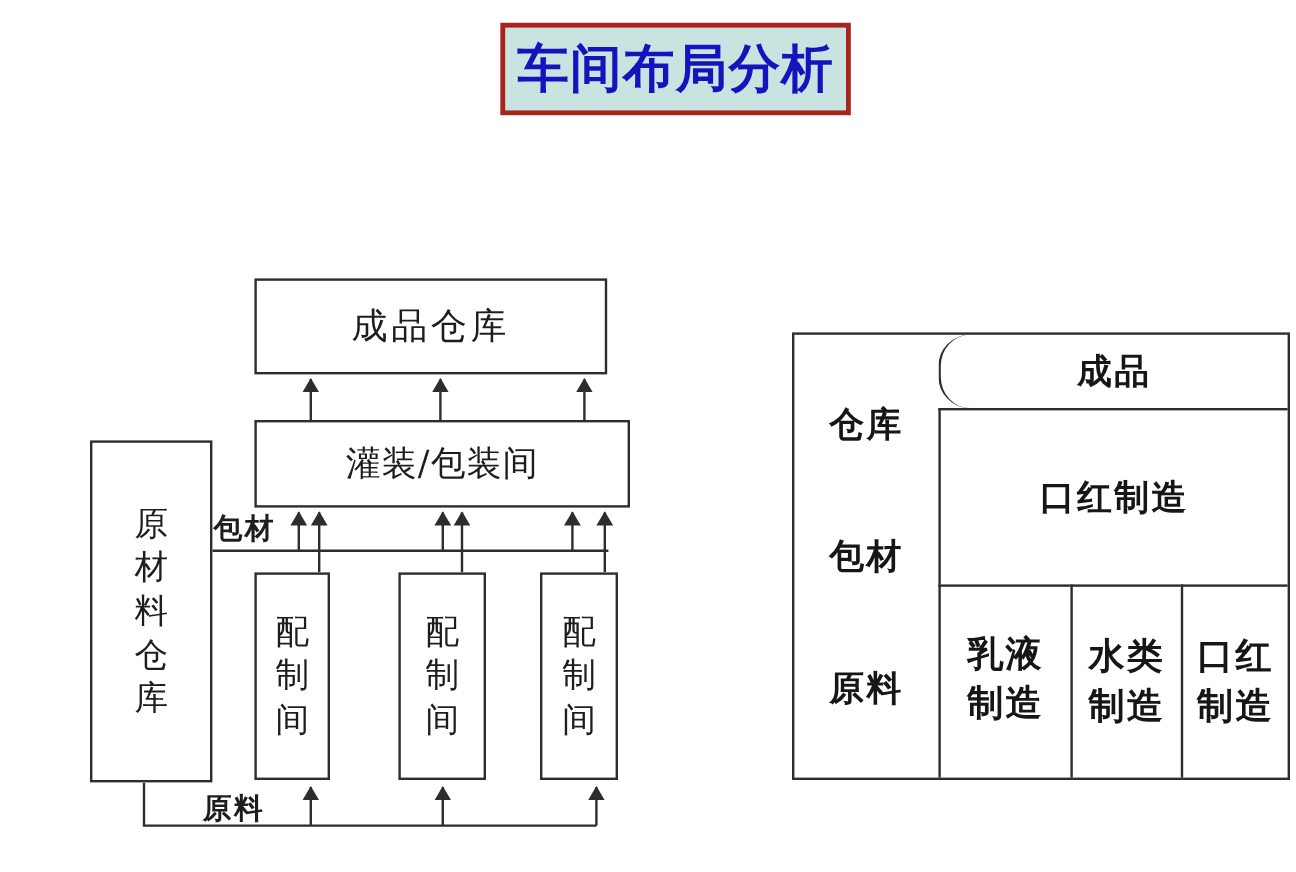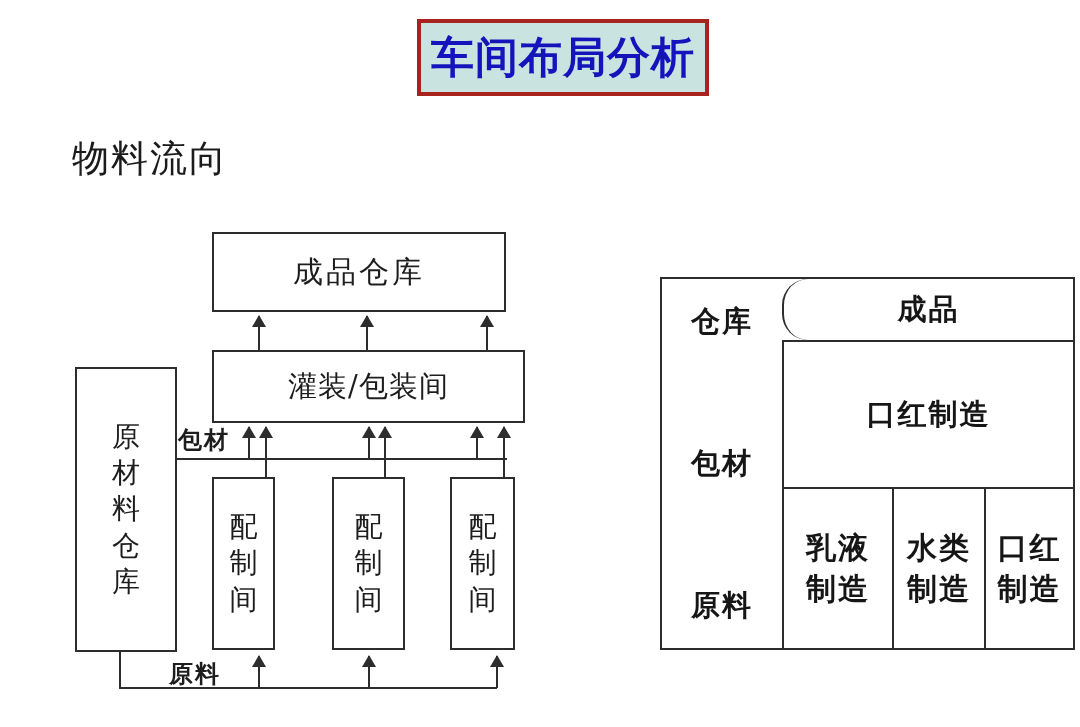--- a/index.html
+++ b/index.html
@@ -58,40 +58,39 @@
     position:absolute;left:628px;top:277px;width:415px;height:373px;
     box-sizing:border-box;border:2px solid var(--line);
     display:grid;grid-template-columns:120px 110px 92px auto;
     grid-template-rows:61px 147px auto;background:#ffffff;
   }
   .cell{
     display:flex;align-items:center;justify-content:center;
     box-sizing:border-box;font-size:29px;font-weight:600;color:#161616;letter-spacing:2px;
   }
   .cell-warehouse{
-    grid-column:1;grid-row:1/4;flex-direction:column;gap:102px;
+    grid-column:1;grid-row:1/4;flex-direction:column;gap:70px;
   }
   .cell-finished{grid-column:2/5;grid-row:1;border-left:2px solid var(--line);border-radius:26px;}
   .cell-packing{grid-column:2/5;grid-row:2;border-left:2px solid var(--line);border-top:2px solid var(--line);}
   .cell-mfg{grid-row:3;border-left:2px solid var(--line);border-top:2px solid var(--line);}
-  .cell-emulsion{grid-column:2;}
+  .cell-emulsion{grid-column:2;font-family:Liberation Mono, monospace;}
   .cell-water{grid-column:3;}
   .cell-lipstick{grid-column:4;}
   .twoline{width:2.2em;word-break:break-all;text-align:center;line-height:1.35;font-size:30px;}
 </style>
 </head>
 <body>
 
 <div class="canvas">
 
   <div class="title-box">
     <span>车间布局分析</span>
   </div>
 
-  <div class="section-heading heading-left">物料流向</div>
 
   <svg class="lines-layer" width="1080" height="727" viewBox="0 0 1080 727">
     <defs>
       <marker id="ah" markerUnits="userSpaceOnUse" markerWidth="14" markerHeight="14" refX="11" refY="7" orient="auto">
         <path d="M0,0 L12,7 L0,14 Z" fill="#2d2d2d"></path>
       </marker>
     </defs>
 
     <line x1="227" y1="350" x2="227" y2="316" stroke="#2d2d2d" stroke-width="2" marker-end="url(#ah)"></line>
     <line x1="335" y1="350" x2="335" y2="316" stroke="#2d2d2d" stroke-width="2" marker-end="url(#ah)"></line>

